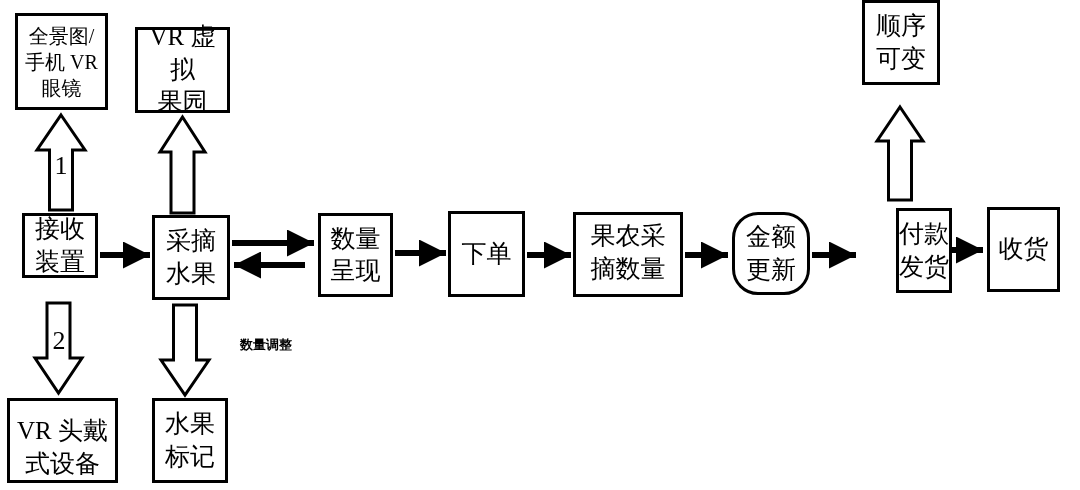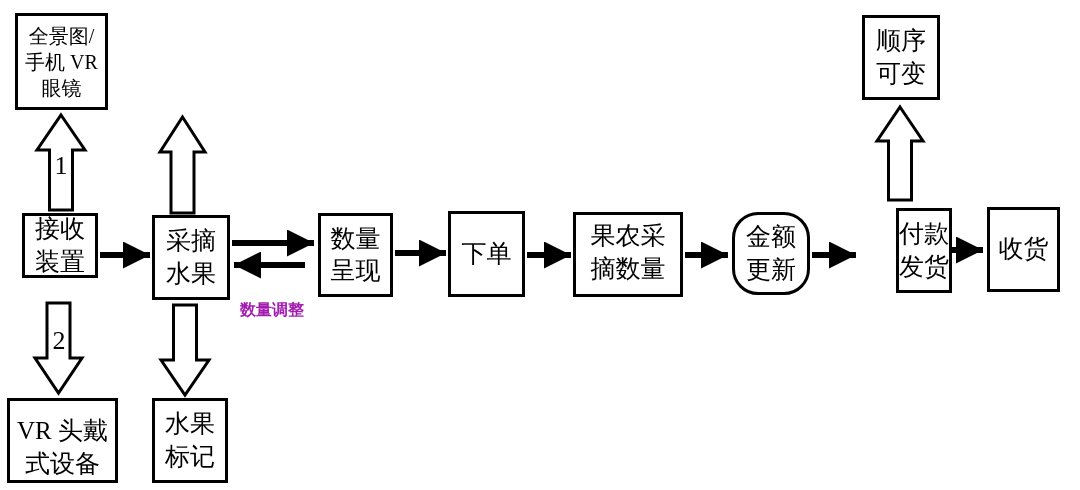--- a/index.html
+++ b/index.html
@@ -51,22 +51,23 @@
     position: absolute;
     font-size: 26px;
     color: #000000;
     text-align: center;
     width: 24px;
   }
   .edge-caption {
     position: absolute;
     font-family: "Liberation Sans", "DejaVu Sans", sans-serif;
     font-weight: bold;
-    font-size: 16px;
-    color: #a21caf;
+    font-size: 13px;
+    color: #000000;
+    margin-top: 36px;
   }
 </style>
 </head>
 <body>
 
 <div class="stage">
 
   <svg class="arrow-layer" width="1080" height="490" viewBox="0 0 1080 490" xmlns="http://www.w3.org/2000/svg">
     <defs>
       <marker id="ah" viewBox="0 0 10 10" refX="10" refY="5" markerWidth="4.5" markerHeight="4.5" orient="auto" markerUnits="strokeWidth">
@@ -89,22 +90,26 @@
     <line class="flow-line" x1="812" y1="255" x2="856" y2="255" marker-end="url(#ah)"></line>
     <line class="flow-line" x1="939" y1="250" x2="983" y2="250" marker-end="url(#ah)"></line>
   </svg>
 
   <div class="node" style="left:15px; top:13px; width:93px; height:97px;">
     <span class="node-label tight">全景图/
 手机 VR
 眼镜</span>
   </div>
 
+  <div class="node" style="left:135px; top:27px; width:95px; height:86px;">
+    <span class="node-label">VR 虚拟
+果园</span>
+  </div>
 
-  <div class="node" style="left:862px; top:15px; width:78px; height:85px;">
+  <div class="node" style="left:862px; top:0; width:78px; height:85px;">
     <span class="node-label">顺序
 可变</span>
   </div>
 
   <div class="node" style="left:22px; top:213px; width:76px; height:65px;">
     <span class="node-label">接收
 装置</span>
   </div>
 
   <div class="node" style="left:152px; top:215px; width:78px; height:85px;">

